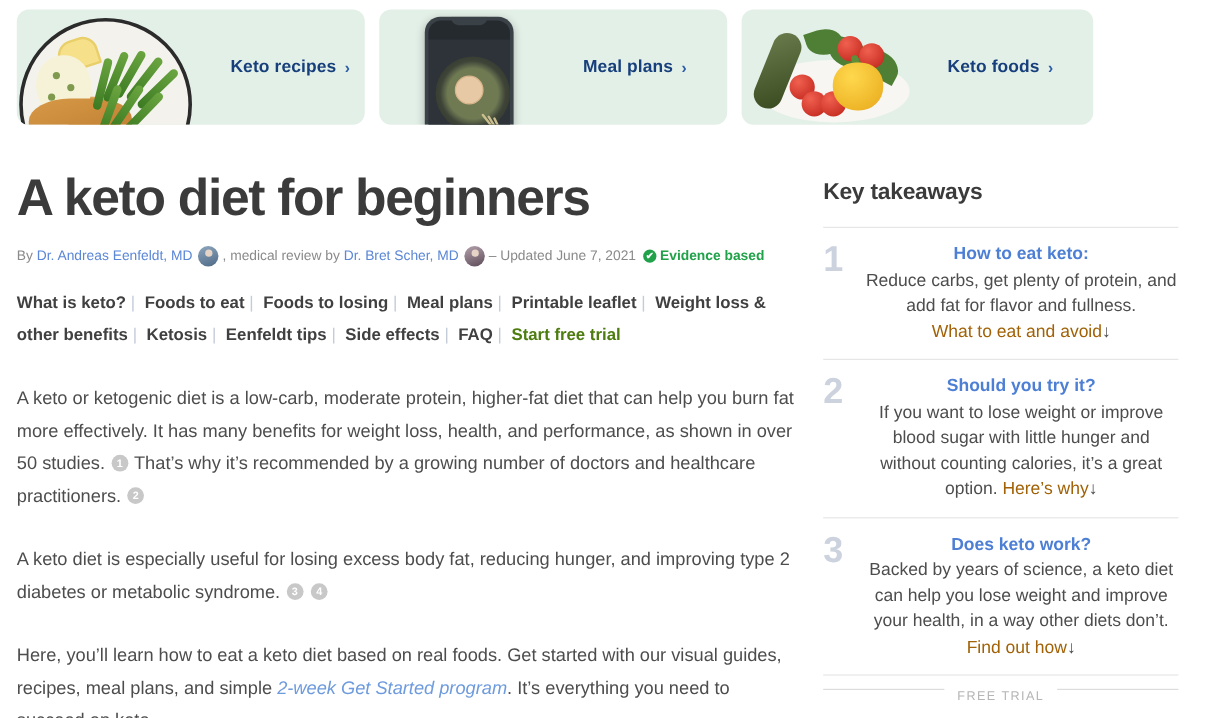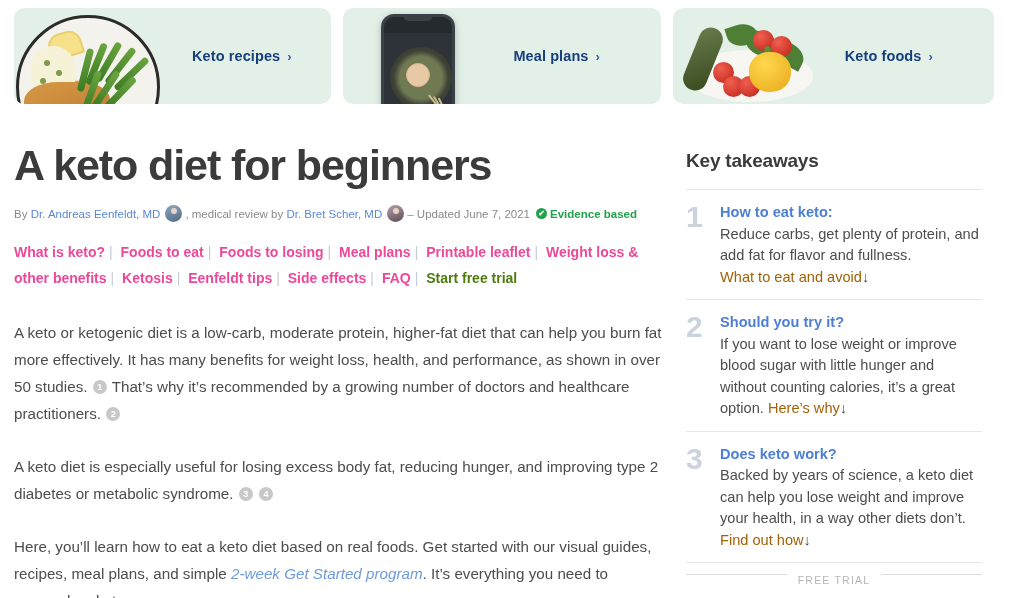--- a/index.html
+++ b/index.html
@@ -14,21 +14,21 @@
     font-family: "Liberation Sans", sans-serif;
     color: #4a4a4a;
     -webkit-font-smoothing: antialiased;
   }
 
   
   .card-strip {
     position: absolute;
     top: 8px;
     left: 14px;
-    width: 980px;
+    width: 897px;
     height: 96px;
     display: flex;
     gap: 12px;
   }
   .promo-card {
     position: relative;
     width: 326px;
     height: 96px;
     border-radius: 10px;
     background: #e3f0e7;
@@ -253,21 +253,21 @@
 
   .navlinks {
     margin-top: 17px;
     font-size: 14px;
     font-weight: 700;
     line-height: 26px;
     max-width: 640px;
     color: #c9d3e2;
   }
   .navlinks a {
-    color: #ec4899;
+    color: #404040;
     text-decoration: none;
     margin: 0 4px;
   }
   .navlinks a:first-child { margin-left: 0; }
   .navlinks a.accent { color: #4d7c0f; }
   .navlinks .sep { color: #c4ccd8; font-weight: 400; }
 
   .body-copy { margin-top: 28px; }
   .body-copy p {
     margin: 0 0 26px 0;
@@ -322,20 +322,21 @@
     font-size: 30px;
     font-weight: 700;
     color: #ccd3de;
     line-height: 30px;
     letter-spacing: -1px;
   }
   .tk-body {
     font-size: 14.6px;
     line-height: 21.5px;
     color: #4d4d4d;
+    text-align: center;
   }
   .tk-head {
     color: #4d7fd4;
     font-weight: 700;
     display: block;
   }
   .tk-link {
     color: #a16207;
     text-decoration: none;
     white-space: nowrap;

